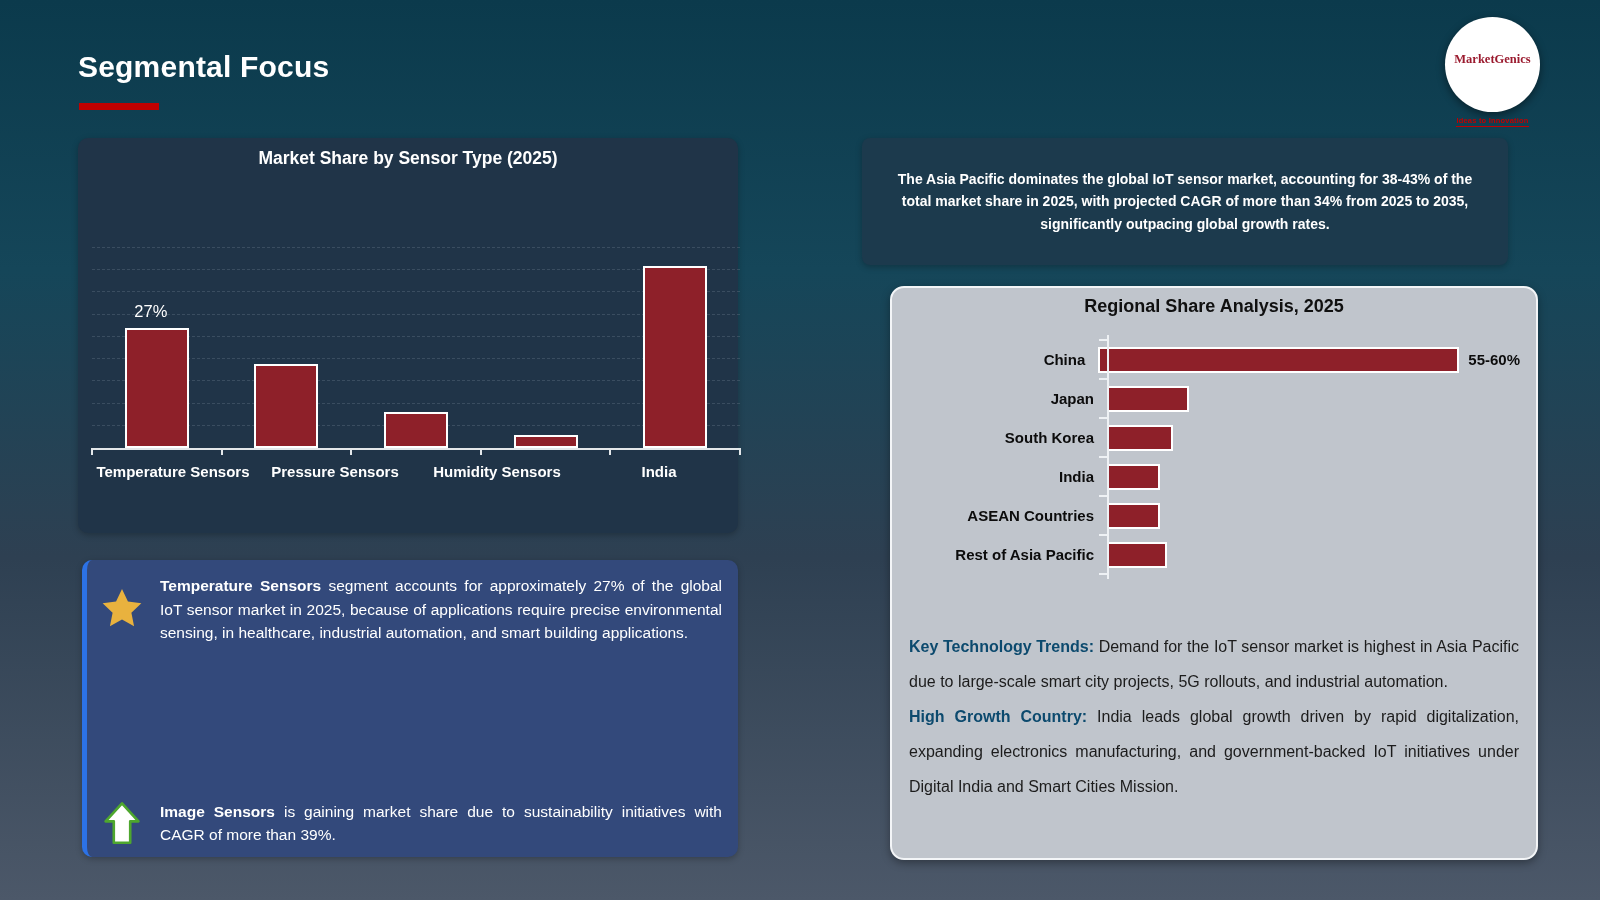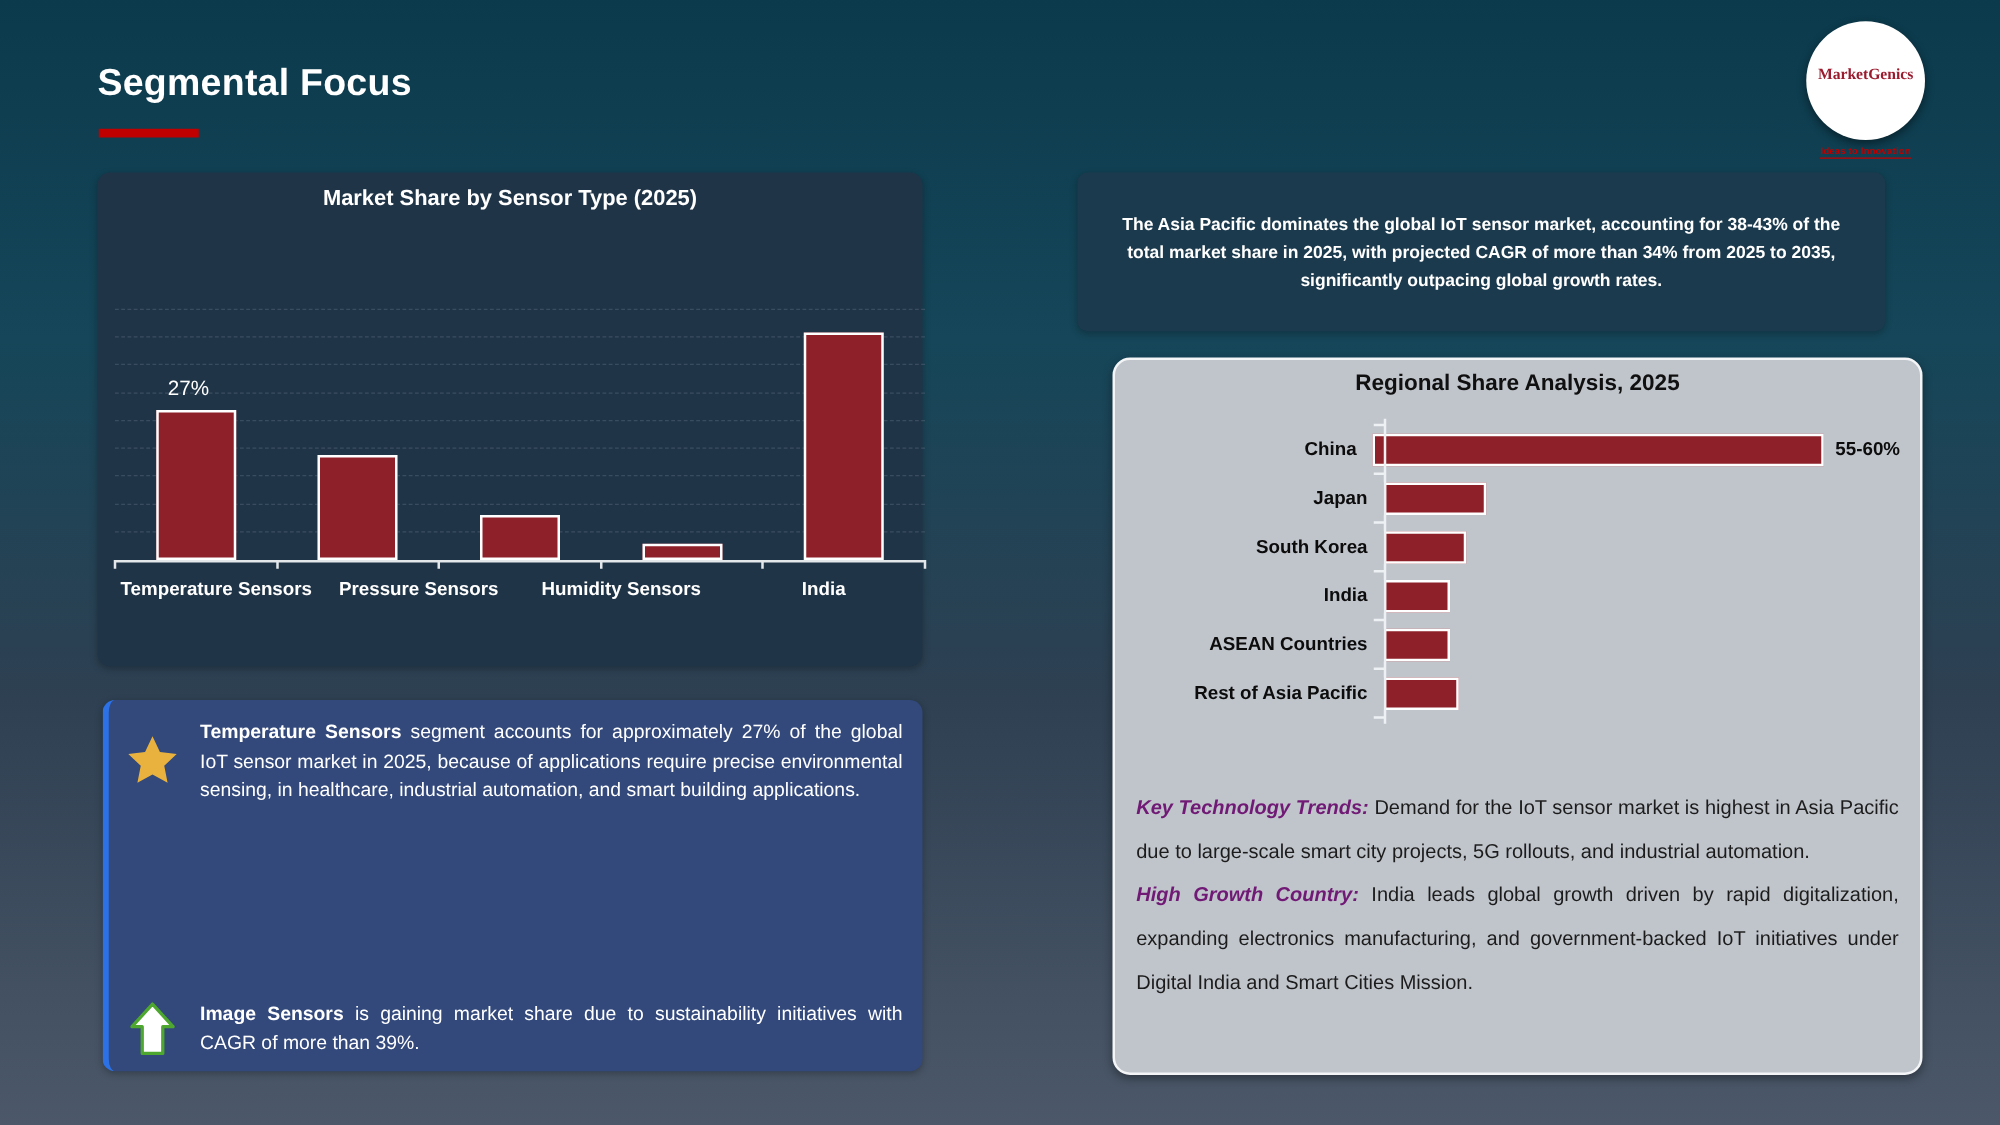--- a/index.html
+++ b/index.html
@@ -48,21 +48,21 @@
   .hchart { position:absolute; left:16px; top:52px; right:16px; }
   .hrow { display:flex; align-items:center; height:39px; }
   .hlabel { width:199px; padding-right:13px; text-align:right; font-weight:bold; font-size:15px; color:#0c0c0c; }
   .hbarwrap { flex:1; display:flex; align-items:center; }
   .hbar { height:26px; border:2px solid #ffffff; }
   .hvalue { margin-left:9px; font-weight:bold; font-size:15px; color:#0c0c0c; white-space:nowrap; }
   .haxis { position:absolute; width:2px; background:#eef1f4; }
   .htick { position:absolute; height:2px; background:#eef1f4; }
   .notes { position:absolute; left:17px; right:17px; top:342px; }
   .note { font-size:16px; line-height:2.18; text-align:justify; color:#1c1c1c; }
-  .note .lead { color:#701a75; font-weight:bold;font-style:italic; }
+  .note .lead { color:#0c4a6e; font-weight:bold; }
 </style>
 </head>
 <body>
 
 <div class="slide">
 
   <div class="page-title">Segmental Focus</div>
   <div class="title-underline"></div>
 
   <div class="logo">

